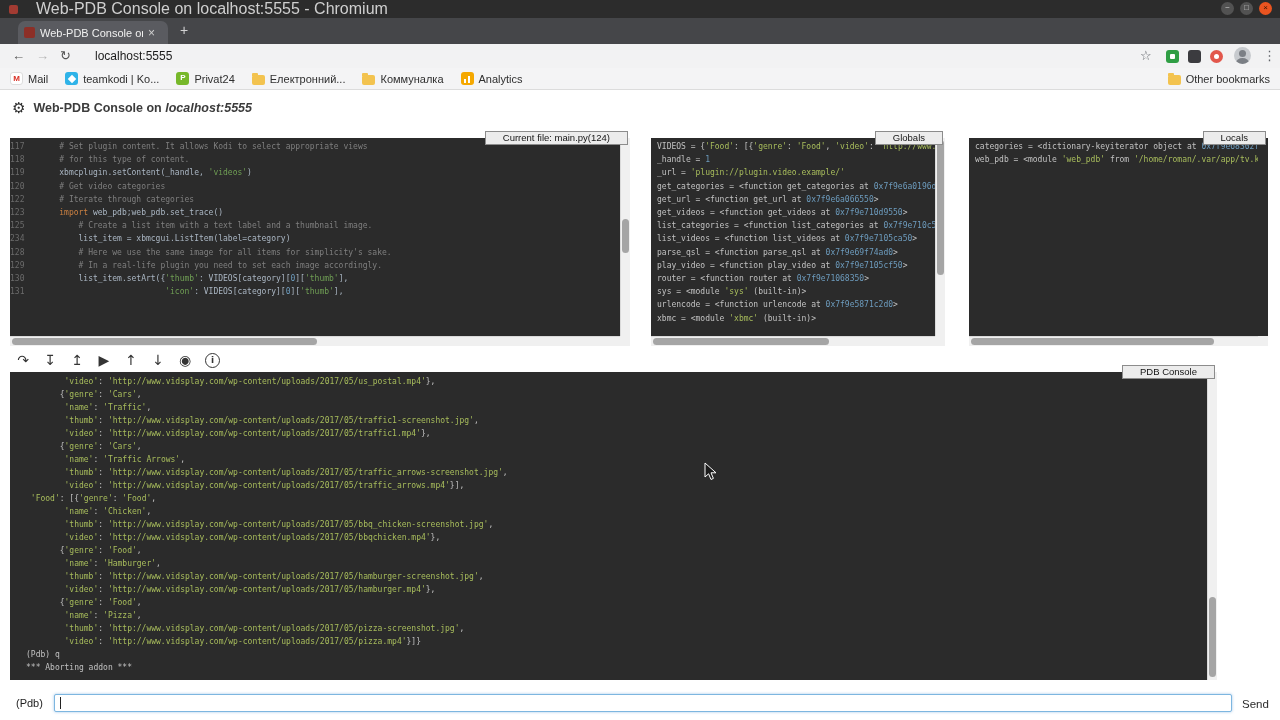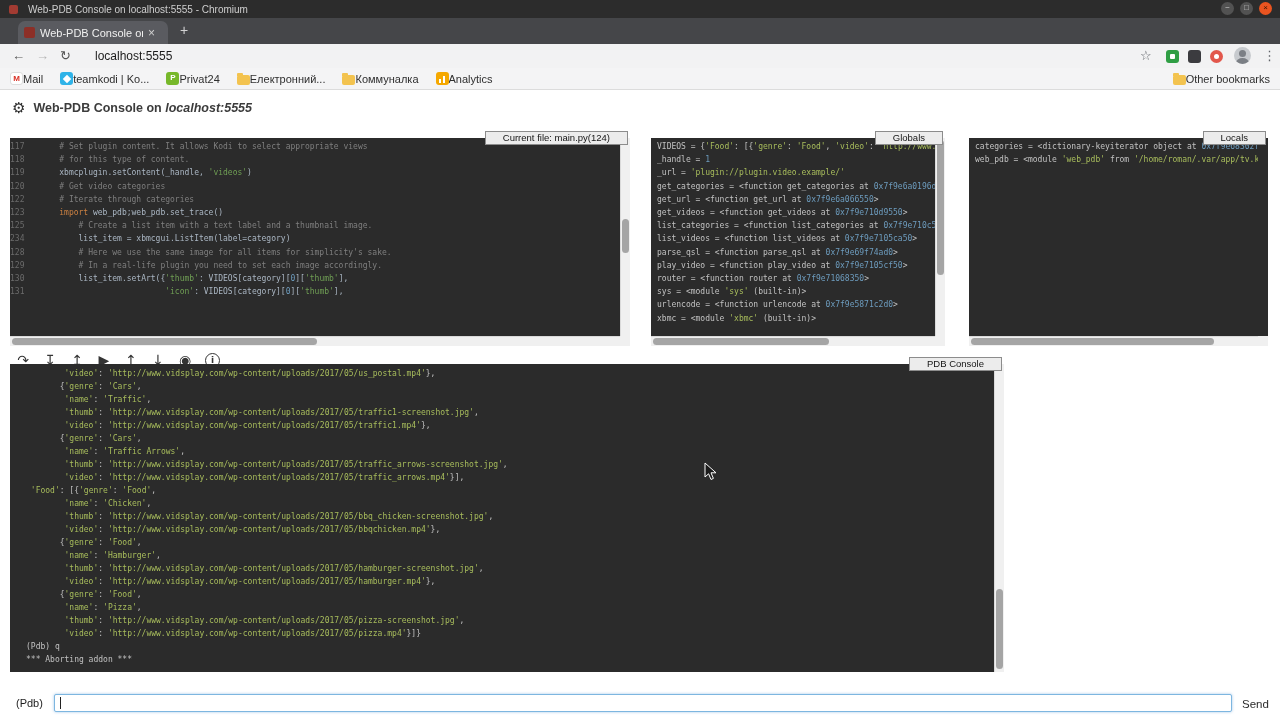--- a/index.html
+++ b/index.html
@@ -2,21 +2,21 @@
 <html><head>
 <meta charset="utf-8">
 <style>
   *{margin:0;padding:0;box-sizing:border-box}
   html,body{width:1280px;height:720px;overflow:hidden;background:#fff;font-family:"Liberation Sans",sans-serif}
   body{position:relative}
 
   
   .titlebar{position:absolute;left:0;top:0;width:1280px;height:18px;background:#2c2c2c;display:flex;align-items:center}
   .win-favicon{width:9px;height:9px;border-radius:2px;background:#a23b32;margin-left:9px}
-  .win-title{font-size:10px;color:#cfcfcf;margin-left:10px;white-space:nowrap}
+  .win-title{font-size:16px;color:#cfcfcf;margin-left:18px;white-space:nowrap}
   .win-controls{position:absolute;right:8px;top:2px;display:flex;gap:6px}
   .wc{width:13px;height:13px;border-radius:50%;font-size:8px;line-height:12px;text-align:center;color:#c9c9c9;background:#525252}
   .wc-close{background:#e95420;color:#3a1505}
 
   
   .tabstrip{position:absolute;left:0;top:18px;width:1280px;height:26px;background:#454649}
   .tab{position:absolute;left:18px;top:3px;width:150px;height:23px;background:#5a5b60;border-radius:7px 7px 0 0;display:flex;align-items:center;padding:0 6px;gap:5px;color:#f0f0f0;font-size:11px}
   .tab-favicon{width:11px;height:11px;border-radius:2px;background:#8c2f27;flex:none}
   .tab-title{white-space:nowrap;overflow:hidden;width:103px}
   .tab-close{color:#cfcfcf;font-size:12px;flex:none}
@@ -35,21 +35,21 @@
   .ext-red{left:1210px;background:#e2574c;border-radius:50%}
   .ext-red::after{content:"";position:absolute;left:4px;top:4px;width:5px;height:5px;background:#fff;border-radius:50%}
   .avatar{position:absolute;left:1234px;top:3px;width:17px;height:17px;border-radius:50%;background:#c7cace;overflow:hidden}
   .av-head{position:absolute;left:5px;top:3px;width:7px;height:7px;border-radius:50%;background:#7b7f85}
   .av-body{position:absolute;left:2px;top:11px;width:13px;height:10px;border-radius:50%;background:#7b7f85}
   .menu-dots{position:absolute;left:1263px;top:4px;font-size:13px;color:#5f6368}
 
   
   .bookmarksbar{position:absolute;left:0;top:68px;width:1280px;height:22px;background:#f4f4f5;border-bottom:1px solid #dcdcdc;display:flex;align-items:center;justify-content:space-between;padding:0 10px}
   .bm-left{display:flex;gap:17px;align-items:center}
-  .bm-item,.bm-right{display:flex;align-items:center;font-size:11px;color:#2f2f2f;white-space:nowrap}
+  .bm-item,.bm-right{display:flex;gap:5px;align-items:center;font-size:11px;color:#2f2f2f;white-space:nowrap}
   .bm-ico{width:13px;height:13px;border-radius:3px;position:relative;flex:none}
   .ico-gmail{background:#fff;border:1px solid #ddd}
   .ico-gmail::after{content:"M";position:absolute;left:0;right:0;top:1px;text-align:center;font-size:8px;font-weight:bold;color:#d93025}
   .ico-kodi{background:#2fb3e8}
   .ico-kodi::after{content:"";position:absolute;left:3.5px;top:3.5px;width:6px;height:6px;background:#fff;transform:rotate(45deg)}
   .ico-privat{background:#77b82a}
   .ico-privat::after{content:"P";position:absolute;left:0;right:0;top:1px;text-align:center;font-size:8px;font-weight:bold;color:#fff}
   .ico-folder{background:#f3c34f;height:10px;margin-top:3px;border-radius:2px}
   .ico-folder::before{content:"";position:absolute;left:0;top:-2px;width:6px;height:3px;background:#f3c34f;border-radius:1px 1px 0 0}
   .ico-analytics{background:#f5a800}
@@ -60,21 +60,21 @@
   .page-header{position:absolute;left:12px;top:99px;display:flex;align-items:center;gap:8px}
   .header-icon{font-size:15px;color:#2e2e2e}
   .page-title{font-size:12.5px;font-weight:bold;color:#3c3c3c}
   .page-title .host{font-style:italic}
 
   
   .panel{position:absolute;background:#2b2b2b}
   .code-panel{left:10px;top:138px;width:620px;height:208px}
   .globals-panel{left:651px;top:138px;width:294px;height:208px}
   .locals-panel{left:969px;top:138px;width:299px;height:208px}
-  .console-panel{left:10px;top:364px;width:994px;height:308px}
+  .console-panel{left:10px;top:372px;width:1207px;height:308px}
   .panel-label{position:absolute;top:-7px;right:2px;height:14px;line-height:12px;background:#ececec;border:1px solid #8c8c8c;padding:0 17px;font-size:9.5px;color:#141414;z-index:5;white-space:nowrap}
   .panel-body{position:absolute;overflow:hidden}
   .code-body{inset:2px 10px 10px 0}
   .data-body{inset:2px 10px 10px 6px}
   .console-body{inset:3px 10px 2px 16px}
   .cl{white-space:pre;font:8px/13.2px "DejaVu Sans Mono",monospace}
   .console-body .cl{line-height:13px}
   .ln{display:inline-block;width:30px;padding-right:9px;color:#6b6b6b}
   .hl-line .lt{background:#3264a8;padding-right:72px}
   .cmt{color:#7f7f7f}.kw{color:#cc8142}.num{color:#6d9cbe}

